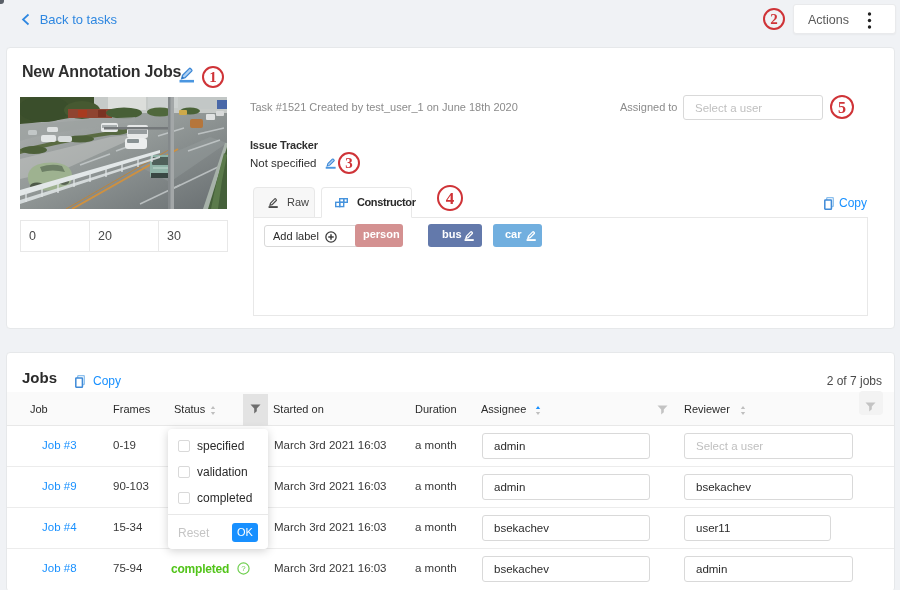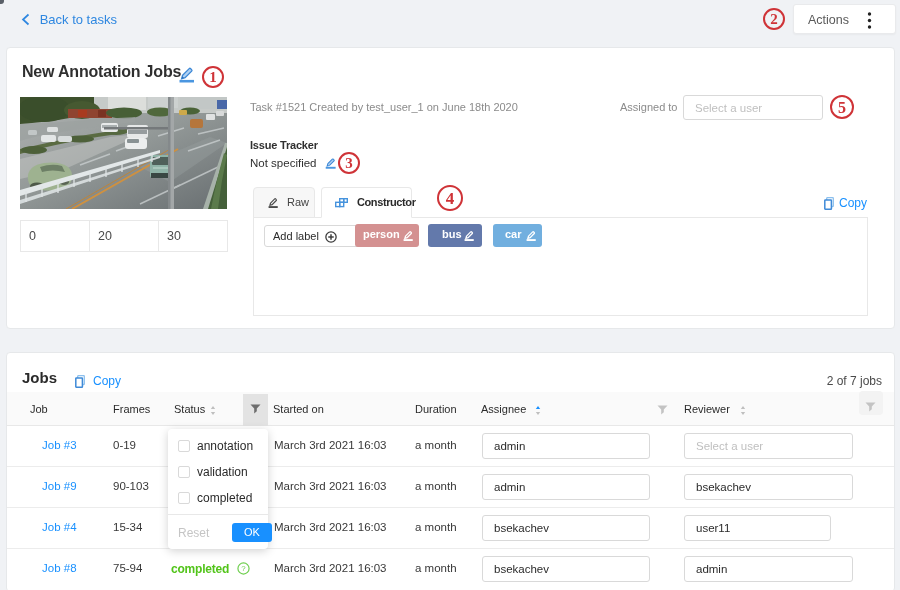--- a/index.html
+++ b/index.html
@@ -206,21 +206,21 @@
 
   <div class="abs" style="left:11px;top:38px;width:104px;height:22px;border:1px solid #d9d9d9;border-radius:3px;background:#fff;">
     <span class="abs" style="left:8px;top:4px;color:#2b2b2b;font-size:11px;">Add label</span>
     <svg class="abs" style="left:60px;top:4.5px;" width="12" height="12" viewBox="0 0 14 14">
         <circle cx="7" cy="7" r="6" fill="none" stroke="#3a3a3a" stroke-width="1.5"></circle>
         <line x1="7" y1="3.8" x2="7" y2="10.2" stroke="#3a3a3a" stroke-width="1.7"></line>
         <line x1="3.8" y1="7" x2="10.2" y2="7" stroke="#3a3a3a" stroke-width="1.7"></line>
       </svg>
   </div>
 
-  <div class="abs" style="left:102px;top:37px;width:64px;height:23px;background:#d49191;border-radius:3px;color:#fff;font-size:11px;font-weight:600;">
+  <div class="abs" style="left:102px;top:37px;width:48px;height:23px;background:#d49191;border-radius:3px;color:#fff;font-size:11px;font-weight:600;">
     <span class="abs" style="left:8px;top:4px;">person</span>
     <svg class="abs" style="left:47px;top:5px;" width="12" height="12" viewBox="0 0 17 19">
         <line x1="1.5" y1="17.5" x2="16" y2="17.5" stroke="#fff" stroke-width="3"></line>
         <path d="M4.6 11.2 L11.2 4.6 Q11.9 3.9 12.7 4.7 L13.6 5.6 Q14.4 6.4 13.7 7.1 L7.1 13.7 L3.6 14.7 Z" fill="none" stroke="#fff" stroke-width="2"></path>
       </svg>
   </div>
   <div class="abs" style="left:175px;top:37px;width:54px;height:23px;background:#6379ab;border-radius:3px;color:#fff;font-size:11px;font-weight:600;">
     <span class="abs" style="left:14px;top:4px;">bus</span>
     <svg class="abs" style="left:35px;top:5px;" width="12" height="12" viewBox="0 0 17 19">
         <line x1="1.5" y1="17.5" x2="16" y2="17.5" stroke="#fff" stroke-width="3"></line>
@@ -313,27 +313,27 @@
     <circle cx="7" cy="7" r="6" fill="none" stroke="#6fcf4f" stroke-width="1.3"></circle>
     <text x="7" y="10" text-anchor="middle" font-size="8.5" fill="#6fcf4f" font-family="Liberation Sans">?</text>
   </svg>
 <div class="abs" style="left:274px;top:562px;">March 3rd 2021 16:03</div>
 <div class="abs" style="left:415px;top:562px;">a month</div>
 <div class="tin" style="left:482px;top:556px;width:168px;height:26px;">bsekachev</div>
 <div class="tin" style="left:684px;top:556px;width:169px;height:26px;">admin</div>
 
 <div class="abs" style="left:168px;top:429px;width:100px;height:120px;background:#fff;border-radius:4px;box-shadow:0 2px 10px rgba(0,0,0,0.18);">
   <div class="abs" style="left:10px;top:11px;width:12px;height:12px;border:1px solid #d9d9d9;border-radius:2px;"></div>
-  <span class="abs" style="left:29px;top:10px;color:#2b2b2b;font-size:12px;">annotation</span>
+  <span class="abs" style="left:29px;top:10px;color:#2b2b2b;font-size:12px;">specified</span>
   <div class="abs" style="left:10px;top:37px;width:12px;height:12px;border:1px solid #d9d9d9;border-radius:2px;"></div>
   <span class="abs" style="left:29px;top:36px;color:#2b2b2b;font-size:12px;">validation</span>
   <div class="abs" style="left:10px;top:63px;width:12px;height:12px;border:1px solid #d9d9d9;border-radius:2px;"></div>
   <span class="abs" style="left:29px;top:62px;color:#2b2b2b;font-size:12px;">completed</span>
   <div class="abs" style="left:0;top:85px;width:100px;height:1px;background:#e8e8e8;"></div>
   <span class="abs" style="left:10px;top:97px;color:#c5c5c5;font-size:12px;">Reset</span>
-  <div class="abs" style="left:64px;top:94px;width:40px;height:19px;background:#1890ff;border-radius:3px;color:#fff;text-align:center;font-size:11px;line-height:19px;">OK</div>
+  <div class="abs" style="left:64px;top:94px;width:26px;height:19px;background:#1890ff;border-radius:3px;color:#fff;text-align:center;font-size:11px;line-height:19px;">OK</div>
 </div>
 
 <div class="callout" style="left:202px;top:66px;width:22px;height:22px;font-size:15px;line-height:19px;">1</div>
 <div class="callout" style="left:763px;top:8px;width:22px;height:22px;font-size:15px;line-height:19px;">2</div>
 <div class="callout" style="left:338px;top:152px;width:22px;height:22px;font-size:15px;line-height:19px;">3</div>
 <div class="callout" style="left:437px;top:185px;width:26px;height:26px;font-size:17px;line-height:23px;">4</div>
 <div class="callout" style="left:830px;top:95px;width:24px;height:24px;font-size:16px;line-height:21px;">5</div>
 
 </body></html>

